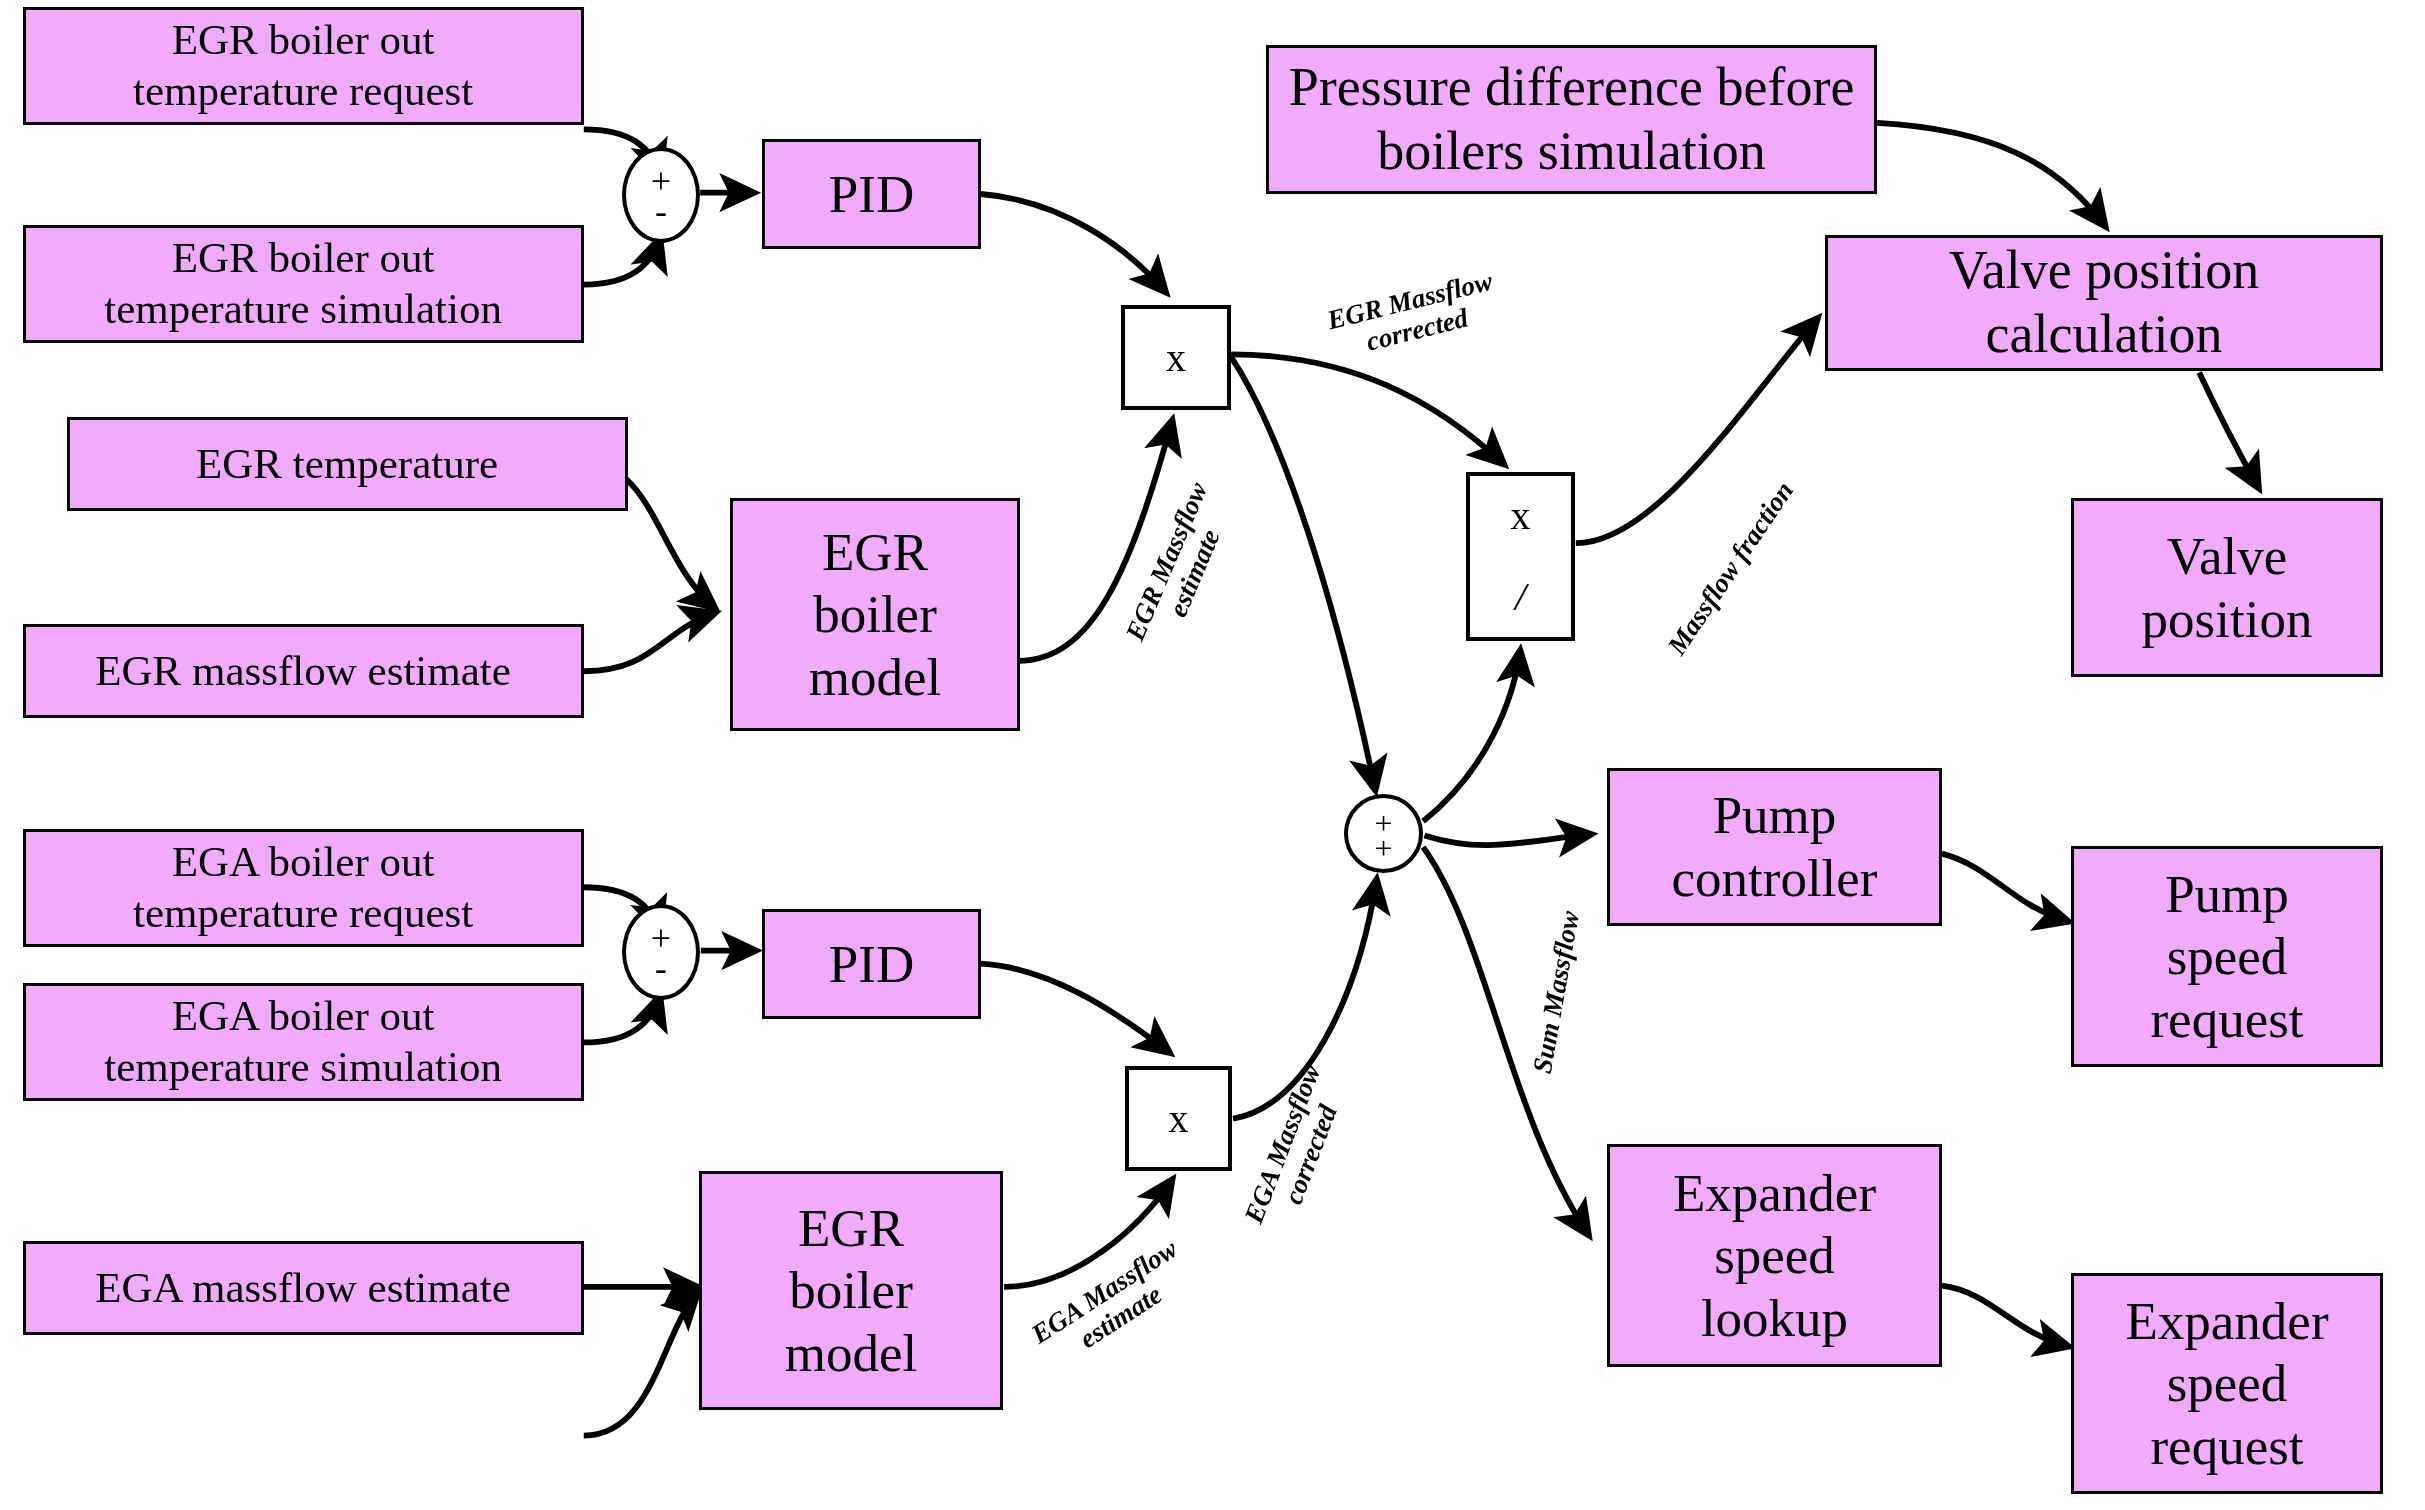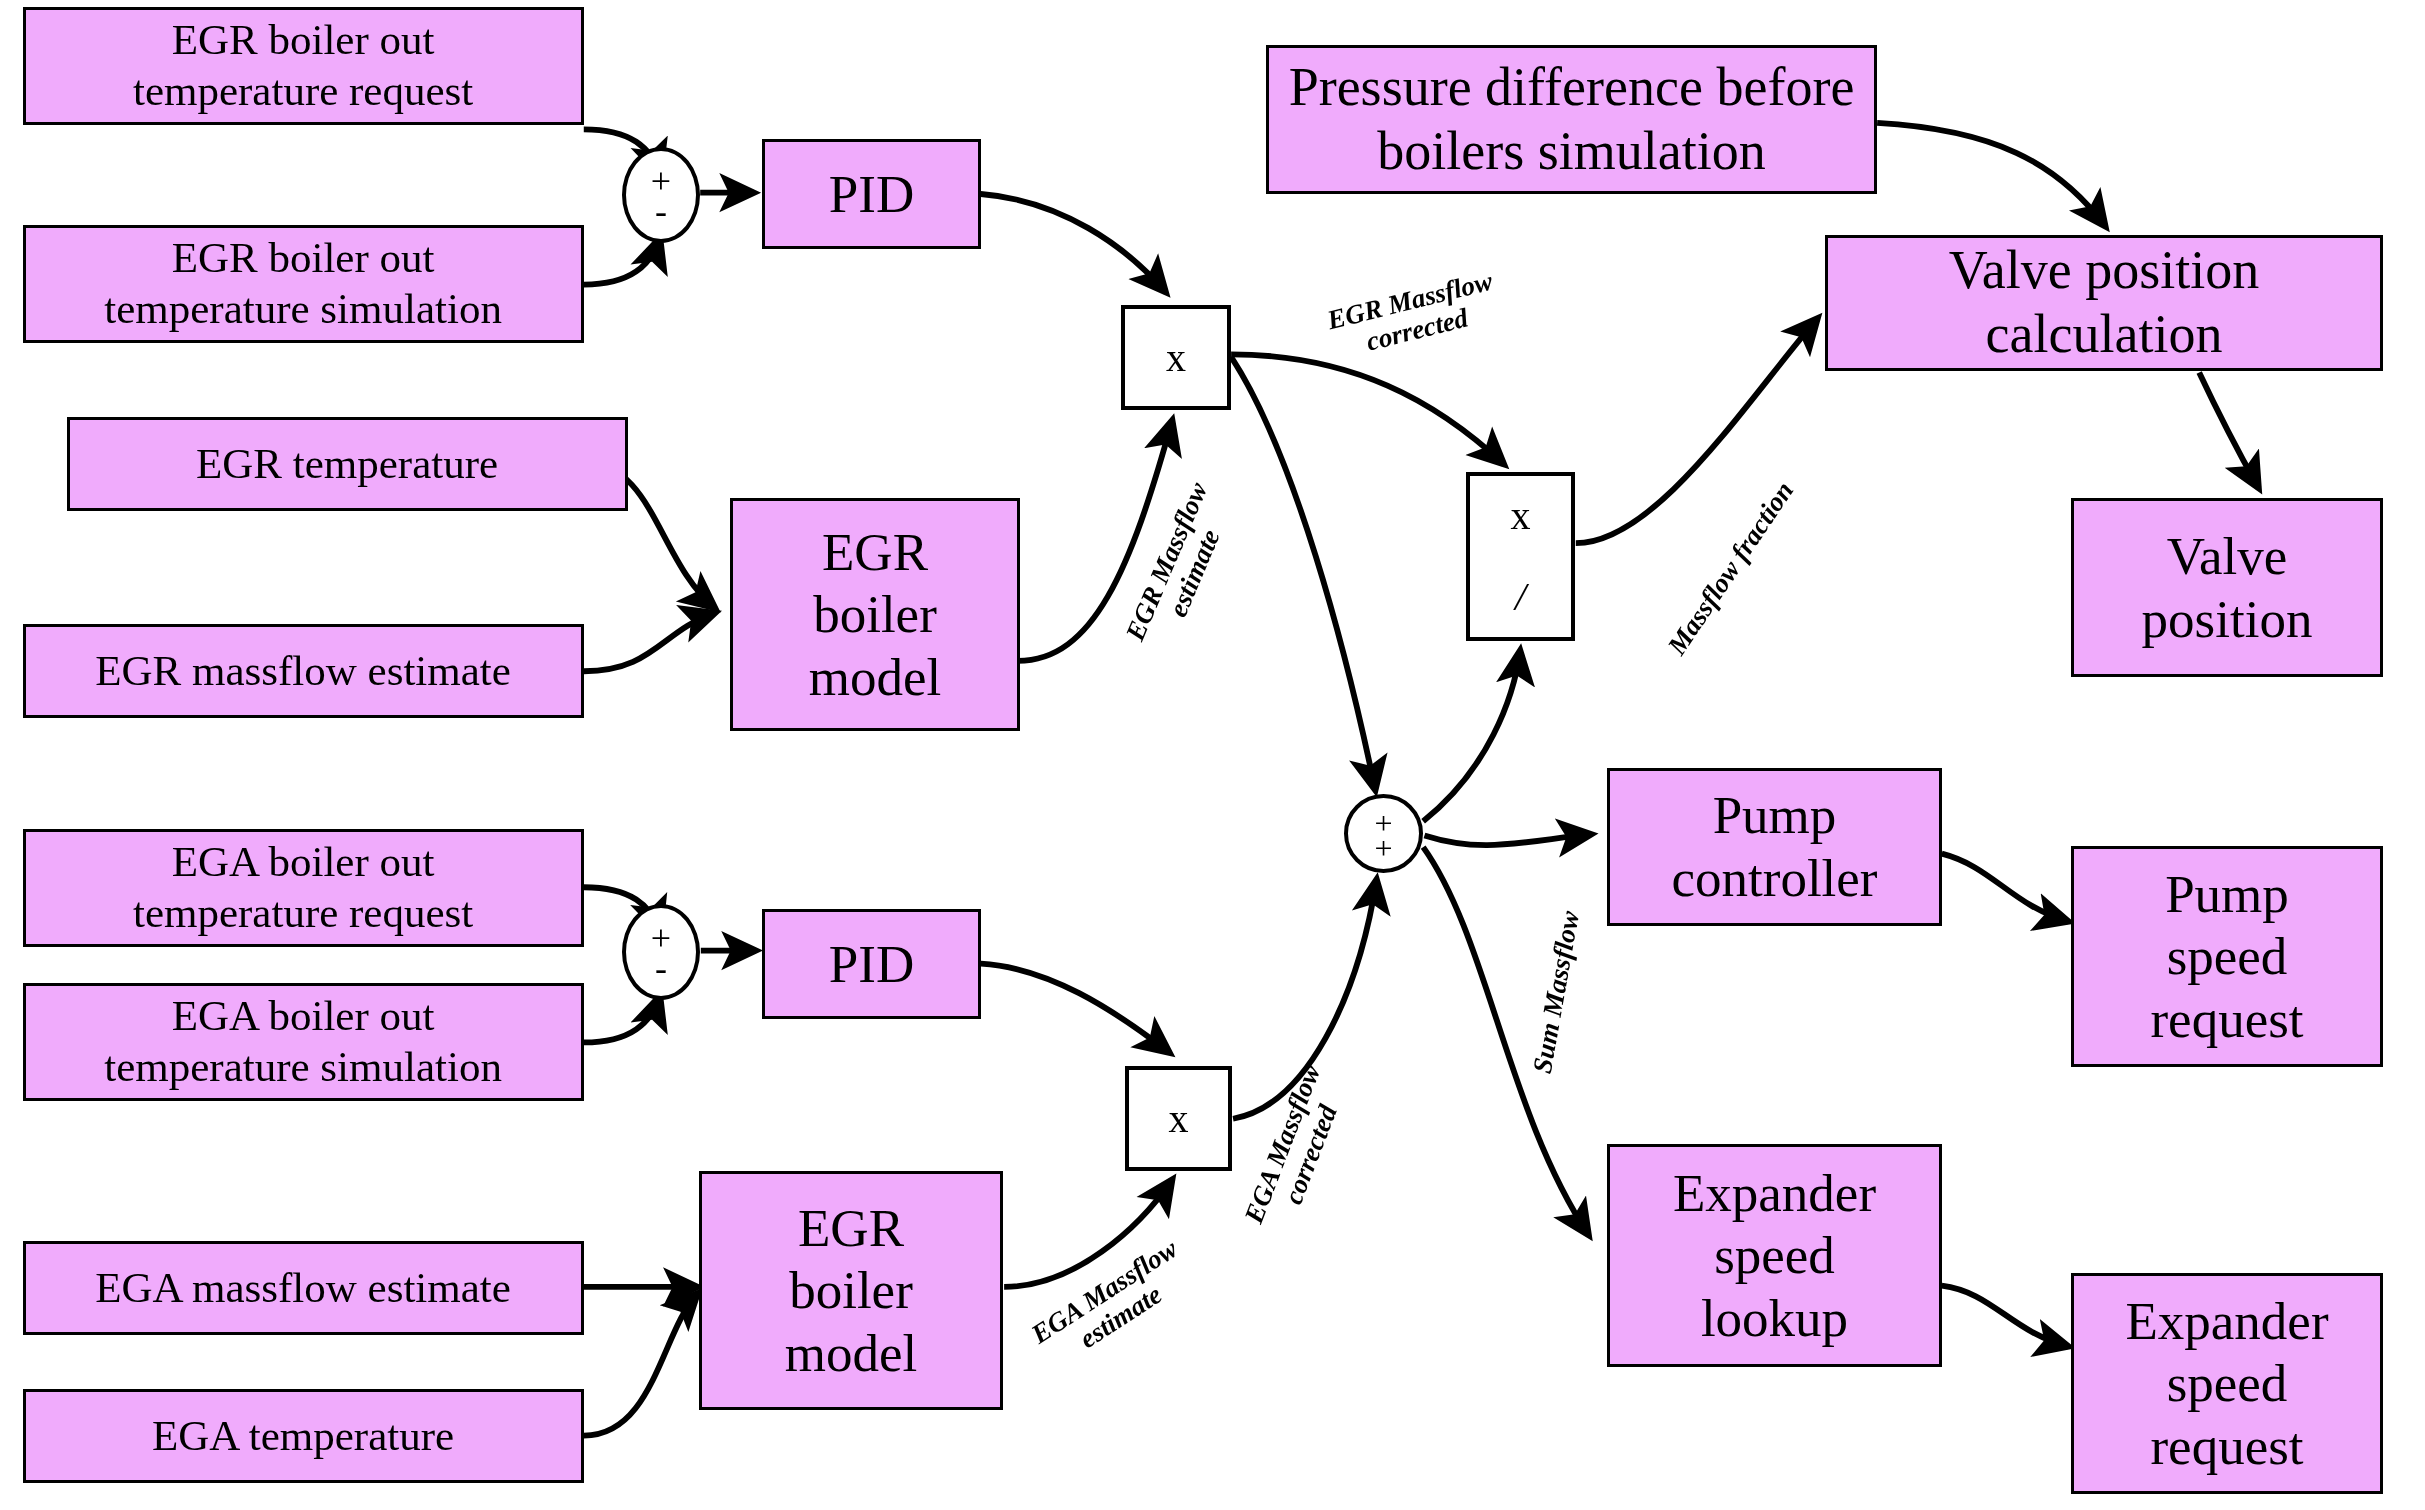--- a/index.html
+++ b/index.html
@@ -164,23 +164,20 @@
 
   <div class="node sz-md" style="left:22.6px;  top:983px; width:561px; height:118px;">
     <span class="txt">EGA boiler out
 temperature simulation</span>
   </div>
 
   <div class="node sz-md" style="left:22.6px;  top:1241px; width:561px; height:94px;">
     <span class="txt">EGA massflow estimate</span>
   </div>
 
-  <div class="node sz-md" style="left:22.6px;  top:1389px; width:561px; height:94px;">
-    <span class="txt">EGA temperature</span>
-  </div>
 
   <div class="junction" style="left:622px; top:147px; width:78px; height:96px;">
     <span class="sgn">+</span>
     <span class="sgn">-</span>
   </div>
 
   <div class="junction" style="left:622px; top:904px; width:78px; height:96px;">
     <span class="sgn">+</span>
     <span class="sgn">-</span>
   </div>

